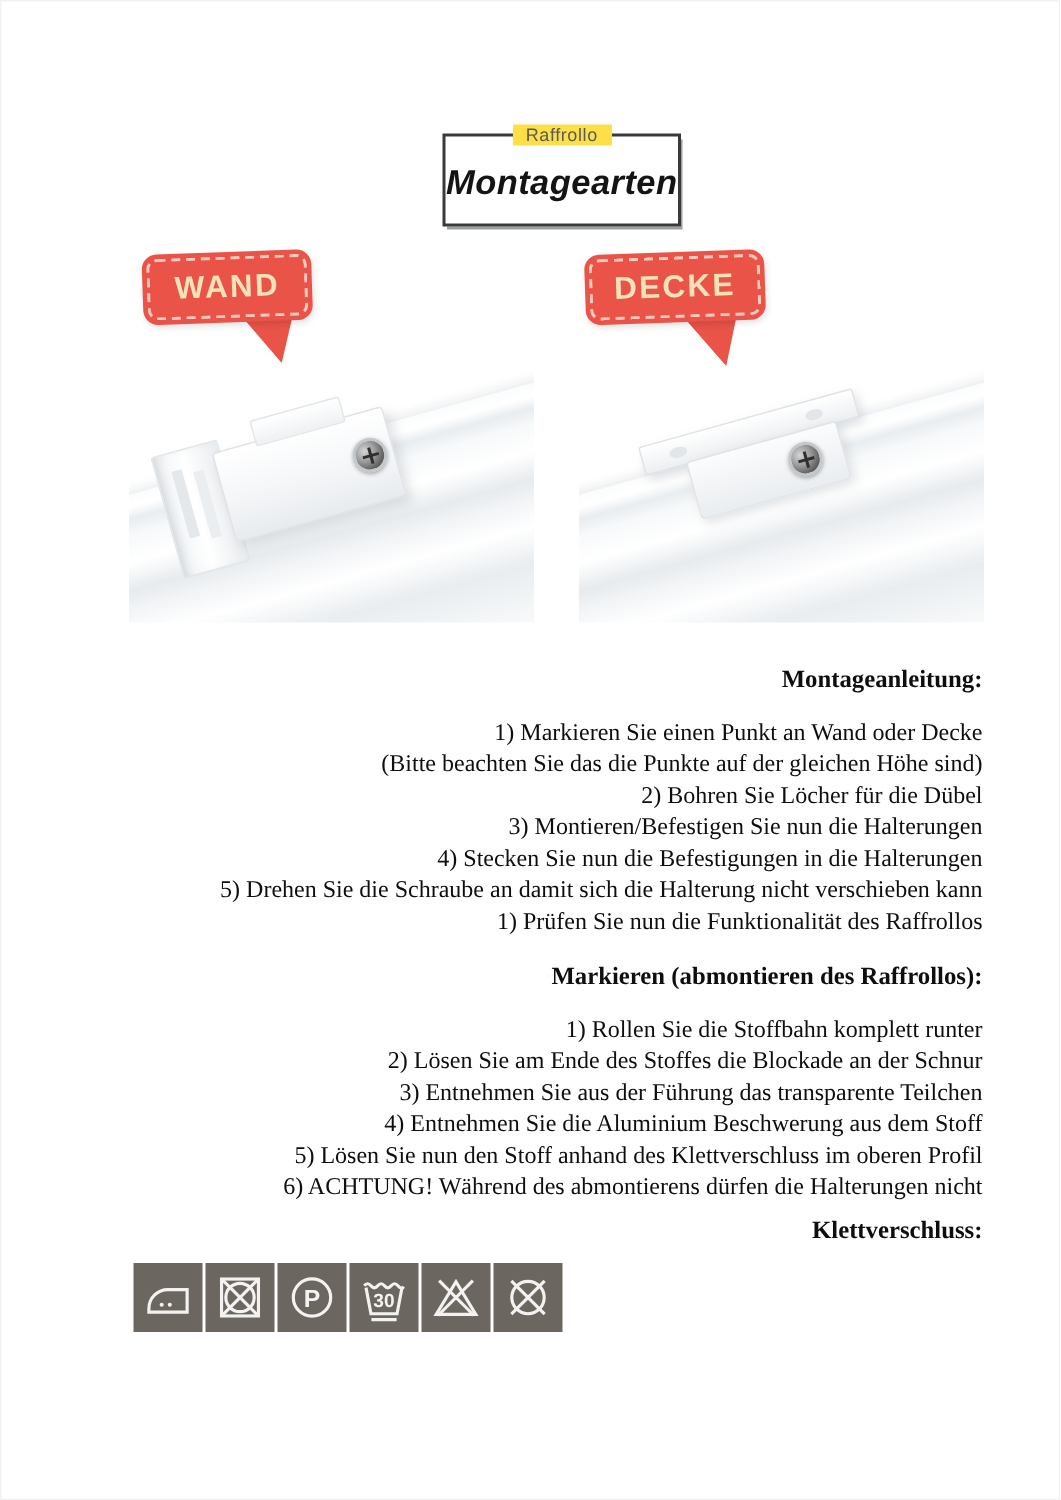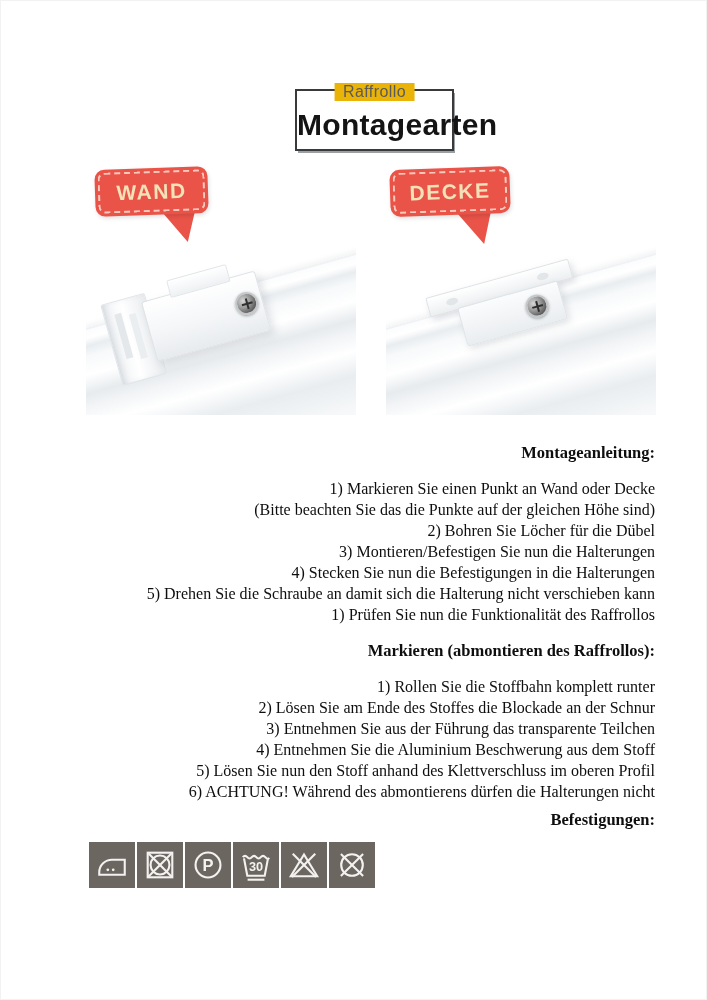--- a/index.html
+++ b/index.html
@@ -5,25 +5,25 @@
   * { margin:0; padding:0; box-sizing:border-box; }
   html,body { background:#ffffff; }
   body { width:707px; height:1000px; position:relative; font-family:"Liberation Serif", serif; overflow:hidden; }
   .page { position:absolute; inset:0; background:#ffffff; border:1px solid #f2f2f2; }
 
   
   .logo-box { position:absolute; left:294px; top:88px; width:159px; height:62px;
               border:2px solid #3a3a3a; background:#ffffff;
               box-shadow:2px 3px 0 -1px #9aa0a3; }
   .logo-tag { position:absolute; top:-8px; left:50%; transform:translateX(-50%);
-              background:#eab308; padding:0 9px; font-family:"Liberation Sans",sans-serif;
-              font-size:16px; color:#5a5a5a; letter-spacing:.4px; white-space:nowrap;text-align:center; }
+              background:#fde047; padding:0 9px; font-family:"Liberation Sans",sans-serif;
+              font-size:12px; color:#5a5a5a; letter-spacing:.4px; white-space:nowrap;text-align:center; }
   .logo-title { position:absolute; left:0; right:0; top:17px; text-align:center;
-              font-family:"Liberation Sans",sans-serif; font-weight:700; font-size:30px;
-              color:#141414; letter-spacing:.3px; }
+              font-family:"Liberation Sans",sans-serif; font-weight:700; font-size:23px;
+              color:#141414; letter-spacing:.3px;font-style:italic; }
 
   
   .photo { position:absolute; top:222px; width:270px; height:192px; overflow:hidden; background:#fff; }
   #photo-wand  { left:85px; }
   #photo-decke { left:385px; }
   .rail { position:absolute; left:-40px; top:116px; width:620px; height:300px;
           transform:rotate(-15.5deg); transform-origin:0 0;
           background:linear-gradient(180deg,#fbfcfd 0px,#ffffff 8px,#e9edf0 16px,#f7f9fa 26px,
                      #ffffff 44px,#e7ebee 62px,#f2f4f6 74px,#ffffff 92px,
                      #e9edf0 116px,#f5f7f8 146px,#ffffff 178px,#eef1f3 220px,#f8fafa 300px);
@@ -146,21 +146,21 @@
     <h3 id="h-demontage">Markieren (abmontieren des Raffrollos):</h3>
     <div>
         <div class="line">1) Rollen Sie die Stoffbahn komplett runter</div>
         <div class="line">2) Lösen Sie am Ende des Stoffes die Blockade an der Schnur</div>
         <div class="line">3) Entnehmen Sie aus der Führung das transparente Teilchen</div>
         <div class="line">4) Entnehmen Sie die Aluminium Beschwerung aus dem Stoff</div>
         <div class="line">5) Lösen Sie nun den Stoff anhand des Klettverschluss im oberen Profil</div>
         <div class="line">6) ACHTUNG! Während des abmontierens dürfen die Halterungen nicht</div>
       </div>
 
-    <h3 id="h-wasch">Befestigungen:</h3>
+    <h3 id="h-wasch">Klettverschluss:</h3>
 
     <div class="wash-row">
       <div class="wicon">
         <svg viewBox="0 0 24 24">
           <path d="M3.5 18.5 L3.5 17 C3.5 12 7.5 8.5 12 8.5 L20.5 8.5 L20.5 18.5 Z"></path>
           <circle cx="9.2" cy="15.2" r="0.9" style="fill:#f3f2f0;stroke:none"></circle>
           <circle cx="12.8" cy="15.2" r="0.9" style="fill:#f3f2f0;stroke:none"></circle>
         </svg>
       </div>
       <div class="wicon">

